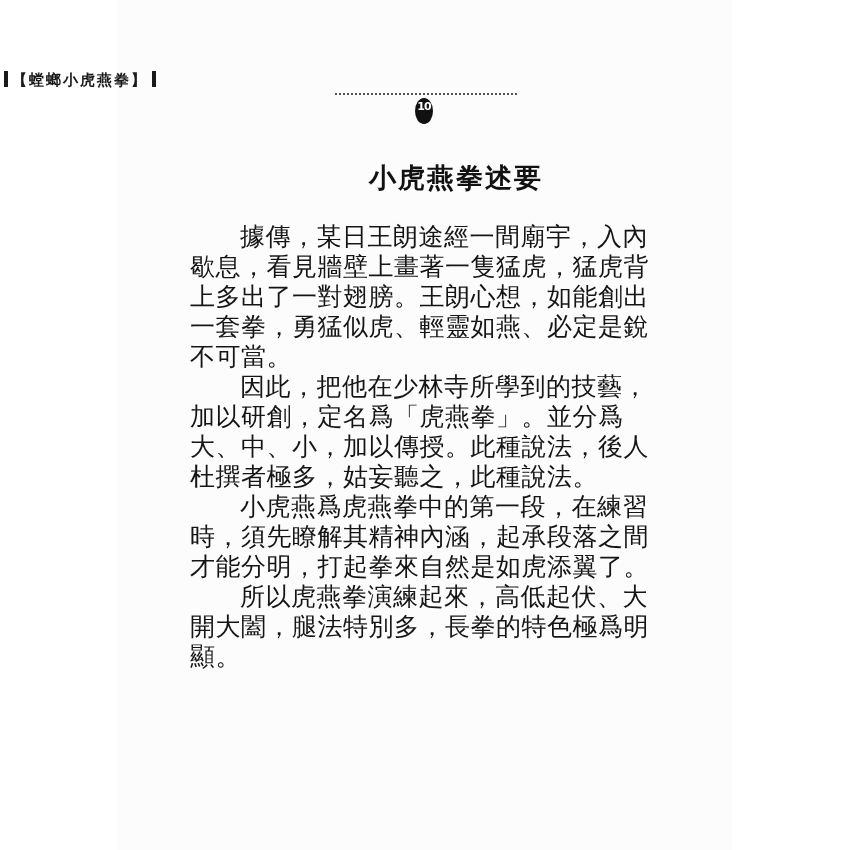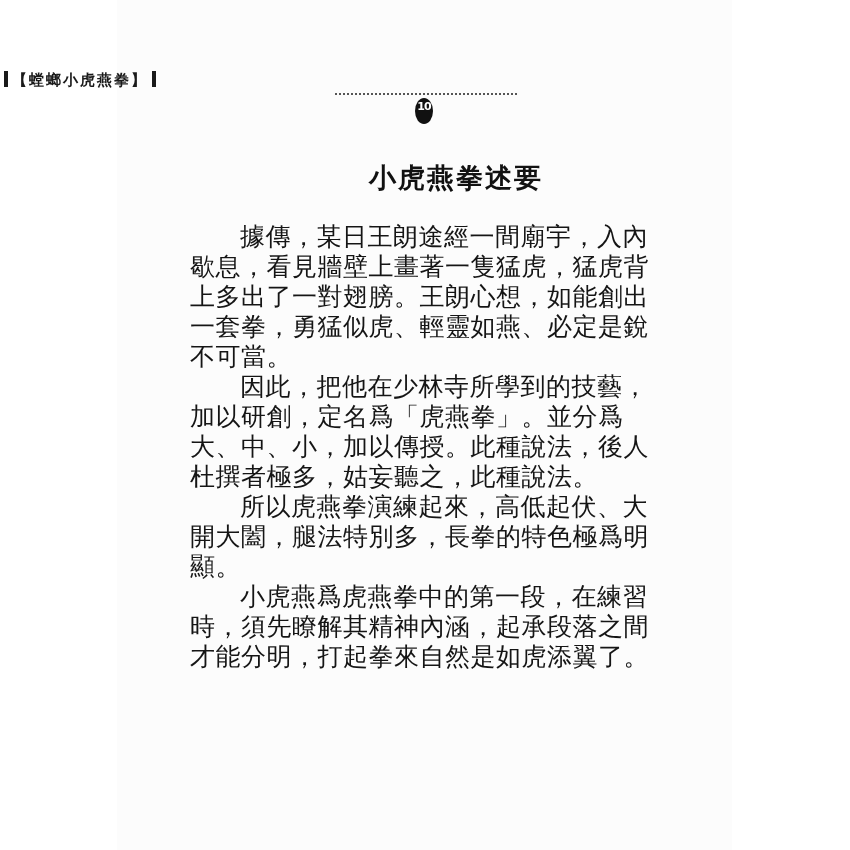--- a/index.html
+++ b/index.html
@@ -50,15 +50,15 @@
   <span class="bar"></span><span>【螳螂小虎燕拳】</span><span class="bar"></span>
 </div>
 <div class="dotted-rule"></div>
 <div class="page-num">10</div>
 
 <div class="title">小虎燕拳述要</div>
 
 <div class="body-text">
   <p>據傳，某日王朗途經一間廟宇，入內歇息，看見牆壁上畫著一隻猛虎，猛虎背上多出了一對翅膀。王朗心想，如能創出一套拳，勇猛似虎、輕靈如燕、必定是銳不可當。</p>
   <p>因此，把他在少林寺所學到的技藝，加以研創，定名爲「虎燕拳」。並分爲大、中、小，加以傳授。此種說法，後人杜撰者極多，姑妄聽之，此種說法。</p>
+  <p>小虎燕爲虎燕拳中的第一段，在練習時，須先瞭解其精神內涵，起承段落之間才能分明，打起拳來自然是如虎添翼了。</p>
   <p>所以虎燕拳演練起來，高低起伏、大開大闔，腿法特別多，長拳的特色極爲明顯。</p>
-  <p>小虎燕爲虎燕拳中的第一段，在練習時，須先瞭解其精神內涵，起承段落之間才能分明，打起拳來自然是如虎添翼了。</p>
 </div>
 
 </body></html>

